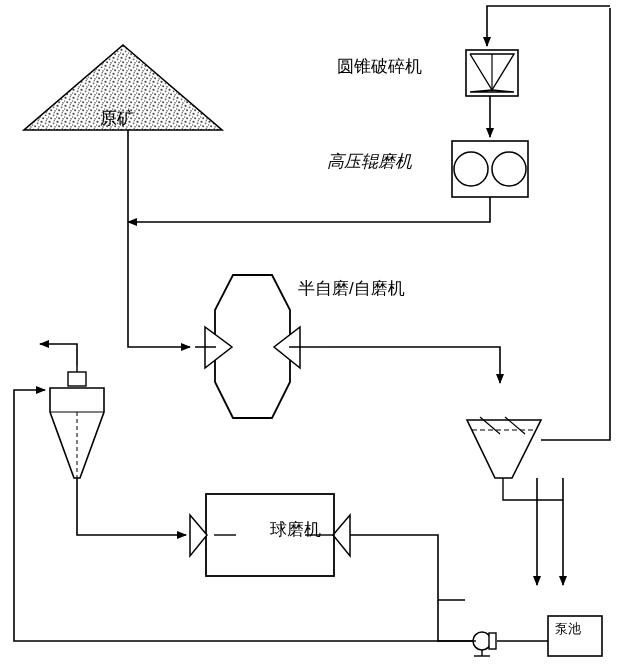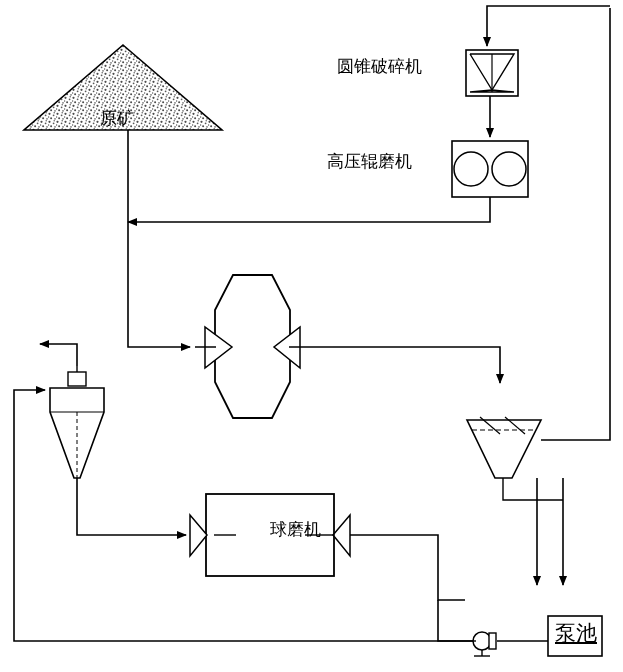--- a/index.html
+++ b/index.html
@@ -27,25 +27,25 @@
     height: 672px;
   }
   .lbl {
     position: absolute;
     font-family: "Liberation Sans", sans-serif;
     color: #000000;
     white-space: nowrap;
     line-height: 1;
   }
   .lbl-cone      { left: 337px; top: 58px;  font-size: 17px; }
-  .lbl-hpgr      { left: 327px; top: 153px; font-size: 17px; }
+  .lbl-hpgr      { left: 327px; top: 153px; font-size: 17px; font-style: italic; }
   .lbl-sag       { left: 298px; top: 280px; font-size: 17px; }
   .lbl-ore       { left: 100px; top: 82px;  font-size: 17px; margin-top: 28px; }
   .lbl-ball      { left: 238px; top: 521px; font-size: 17px; margin-left: 32px; }
-  .lbl-sump      { left: 555px; top: 622px; font-size: 21px; text-decoration: underline; }
+  .lbl-sump      { left: 555px; top: 622px; font-size: 13px; }
 </style>
 </head>
 <body>
 
 <div id="diagram-root">
 
   <svg class="flowsheet" viewBox="0 0 623 672">
     <defs>
       <marker id="arrow" markerWidth="12" markerHeight="12" refX="9" refY="4" orient="auto" markerUnits="userSpaceOnUse">
         <path d="M0,0 L10,4 L0,8 z" fill="#000000"></path>
@@ -172,17 +172,18 @@
 
     <g>
       <polyline points="350,535 438,535 438,600 465,600" fill="none" stroke="#000000" stroke-width="1.6"></polyline>
       <polyline points="438,600 438,641 473,641" fill="none" stroke="#000000" stroke-width="1.6"></polyline>
     </g>
 
   </svg>
 
   <div class="lbl lbl-cone">圆锥破碎机</div>
   <div class="lbl lbl-hpgr">高压辊磨机</div>
+  <div class="lbl lbl-sag">半自磨/自磨机</div>
   <div class="lbl lbl-ore">原矿</div>
   <div class="lbl lbl-ball">球磨机</div>
   <div class="lbl lbl-sump">泵池</div>
 
 </div>
 
 </body></html>

